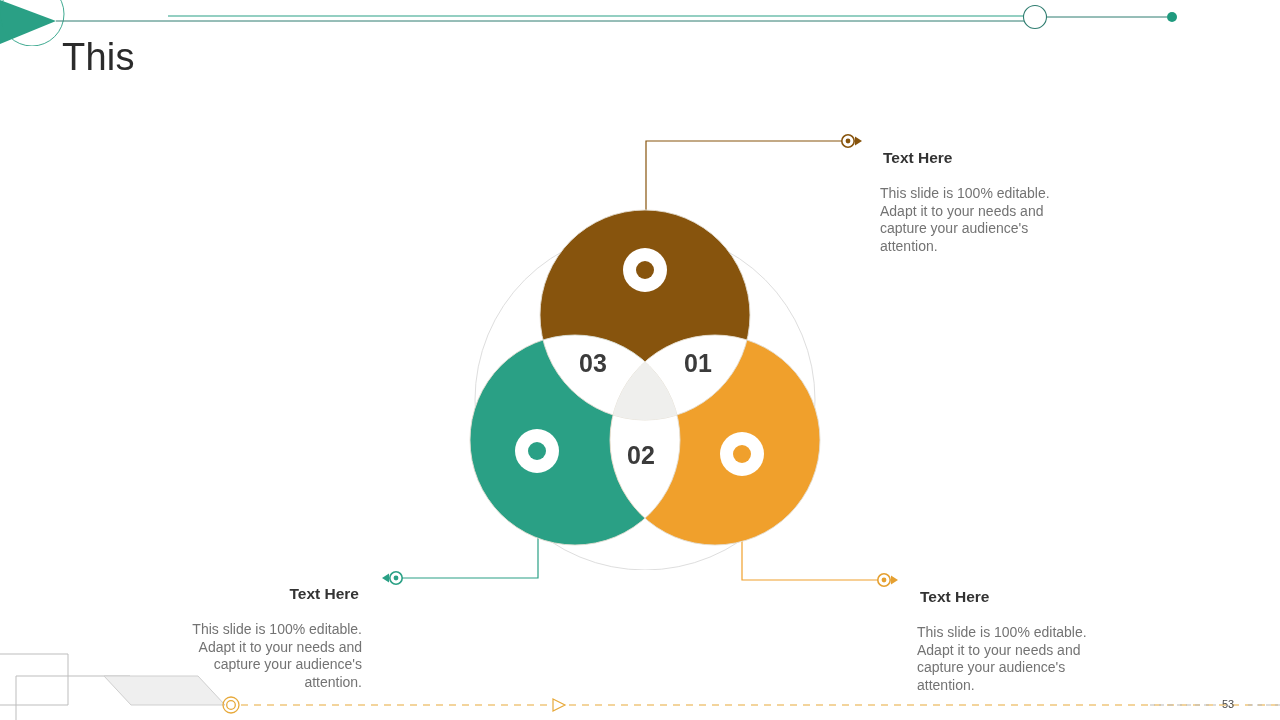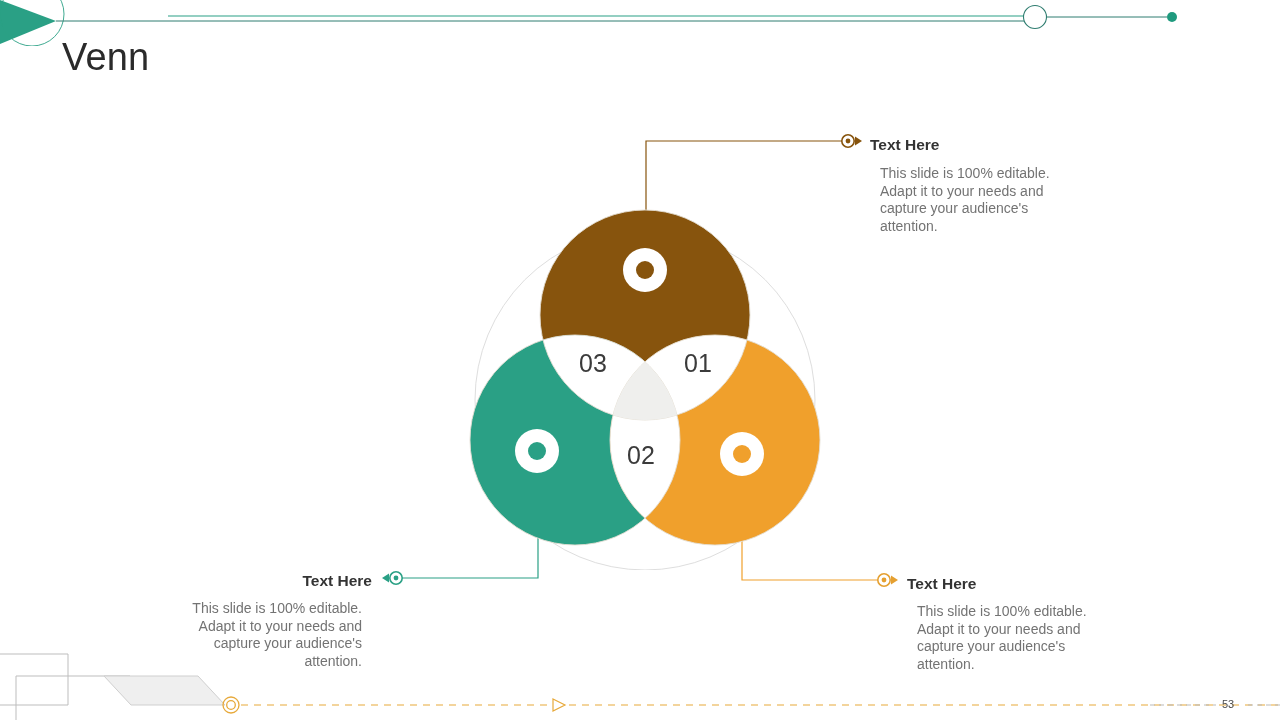--- a/index.html
+++ b/index.html
@@ -36,39 +36,40 @@
     line-height: 48px;
   }
 
   
   .venn-wrap {
     position: absolute;
     left: 455px;
     top: 195px;
     width: 380px;
     height: 375px;
+    font-weight: bold;
   }
   .venn-svg { display: block; }
 
   
   .connectors {
     position: absolute;
     left: 0; top: 0;
     width: 1280px; height: 720px;
     pointer-events: none;
   }
 
   
   .txt-block { position: absolute; }
   .txt-title {
     font-size: 15.5px;
     font-weight: bold;
     color: #333333;
     line-height: 20px;
-    margin: 4px;
+    margin: 17px;
   }
   .txt-body {
     font-size: 14px;
     color: #737373;
     line-height: 17.5px;
     margin: 14px;
   }
 
   .block-top-right { left: 866px; top: 131px; width: 230px; }
   .block-top-right .txt-body { margin-top: 10px; }
@@ -105,21 +106,21 @@
   <circle cx="32" cy="14" r="32" fill="none" stroke="#2aa085" stroke-width="0.9"></circle>
 
   <line x1="56" y1="21" x2="1024" y2="21" stroke="#2f7d70" stroke-width="1"></line>
   <line x1="168" y1="16" x2="1024" y2="16" stroke="#2aa085" stroke-width="1.2"></line>
 
   <circle cx="1035" cy="17" r="11.5" fill="#ffffff" stroke="#2f7d70" stroke-width="1.1"></circle>
   <line x1="1047" y1="17" x2="1167" y2="17" stroke="#2f7d70" stroke-width="1"></line>
   <circle cx="1172" cy="17" r="5" fill="#1f9a7e"></circle>
 </svg>
 
-<div class="page-title">Venn</div>
+<div class="page-title">This</div>
 
 <svg class="connectors" viewBox="0 0 1280 720" width="1280" height="720">
 
   <path d="M646,212 L646,141 L845,141" fill="none" stroke="#87540d" stroke-width="1.2"></path>
   <g>
     <circle cx="848" cy="141" r="6.2" fill="#ffffff" stroke="#87540d" stroke-width="1.6"></circle>
     <circle cx="848" cy="141" r="2.4" fill="#87540d"></circle>
     <polygon points="855,136.5 862,141 855,145.5" fill="#87540d"></polygon>
   </g>
 

